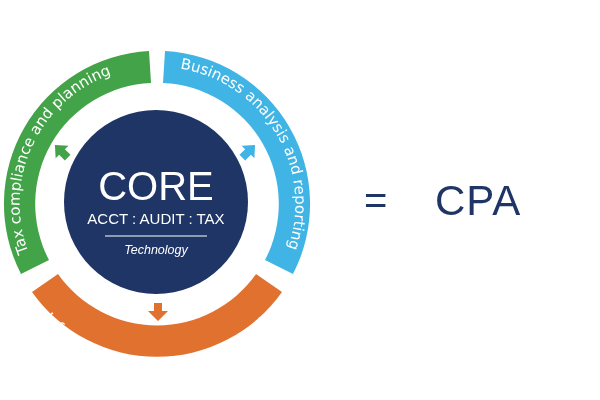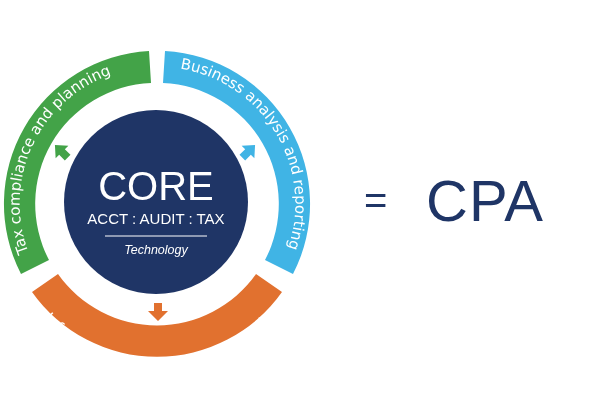--- a/index.html
+++ b/index.html
@@ -3,21 +3,21 @@
   <meta charset="utf-8">
   <style>
     html, body { margin: 0; padding: 0; background: #ffffff; }
     body { width: 600px; height: 400px; position: relative; overflow: hidden; font-family: "Liberation Sans", sans-serif; }
     #diagram { position: absolute; left: 0; top: 0; width: 600px; height: 400px; }
     .arc-label { font-family: "DejaVu Sans", sans-serif; font-size: 15px; fill: #ffffff; }
     .core-title { font-family: "Liberation Sans", sans-serif; font-size: 40px; fill: #ffffff; }
     .core-sub { font-family: "Liberation Sans", sans-serif; font-size: 15px; fill: #ffffff; }
     .core-tech { font-family: "Liberation Sans", sans-serif; font-size: 12.5px; font-style: italic; fill: #ffffff; }
     .eq { position: absolute; left: 364px; top: 180px; font-size: 40px; color: #1f3566; line-height: 40px; }
-    .cpa { position: absolute; left: 426px; top: 166px; font-size: 58px; color: #1f3566; line-height: 70px; letter-spacing: 1px; }
+    .cpa { position: absolute; left: 435px; top: 166px; font-size: 42px; color: #1f3566; line-height: 70px; letter-spacing: 1px; }
   </style>
 </head>
 <body>
 
 <svg id="diagram" viewBox="0 0 600 400" xmlns="http://www.w3.org/2000/svg">
   <defs>
 
     <path id="path-blue" d="M 176 68 A 137 137 0 0 1 285 256" fill="none"></path>
 
     <path id="path-orange" d="M 35 300 A 150 150 0 0 0 282 300" fill="none"></path>

